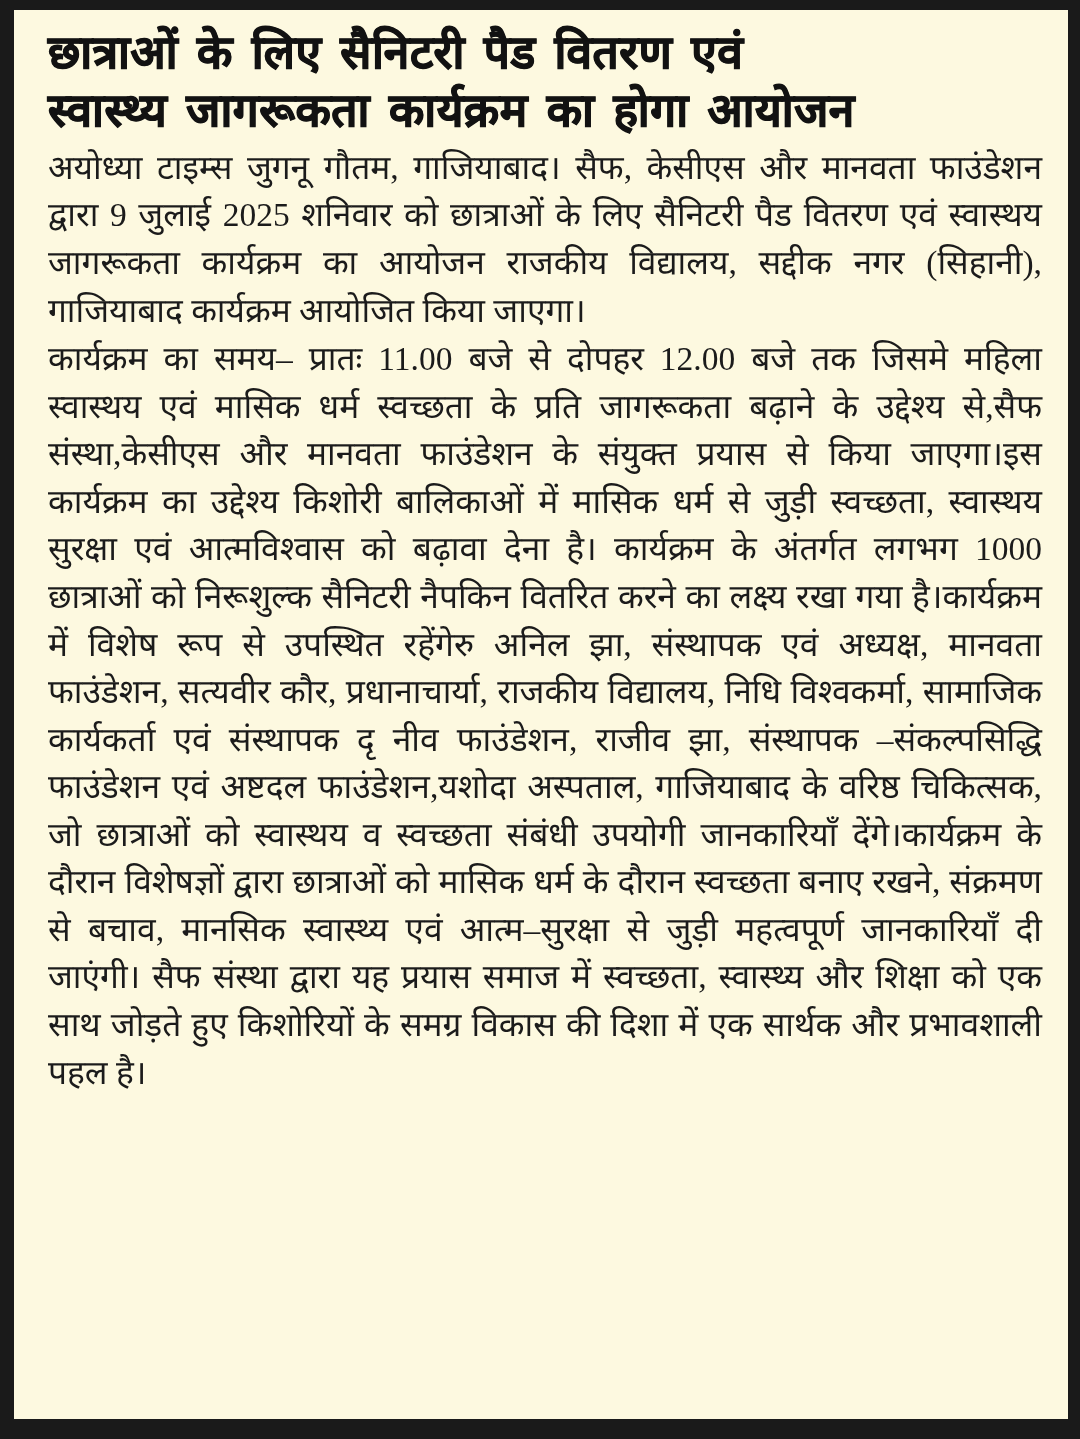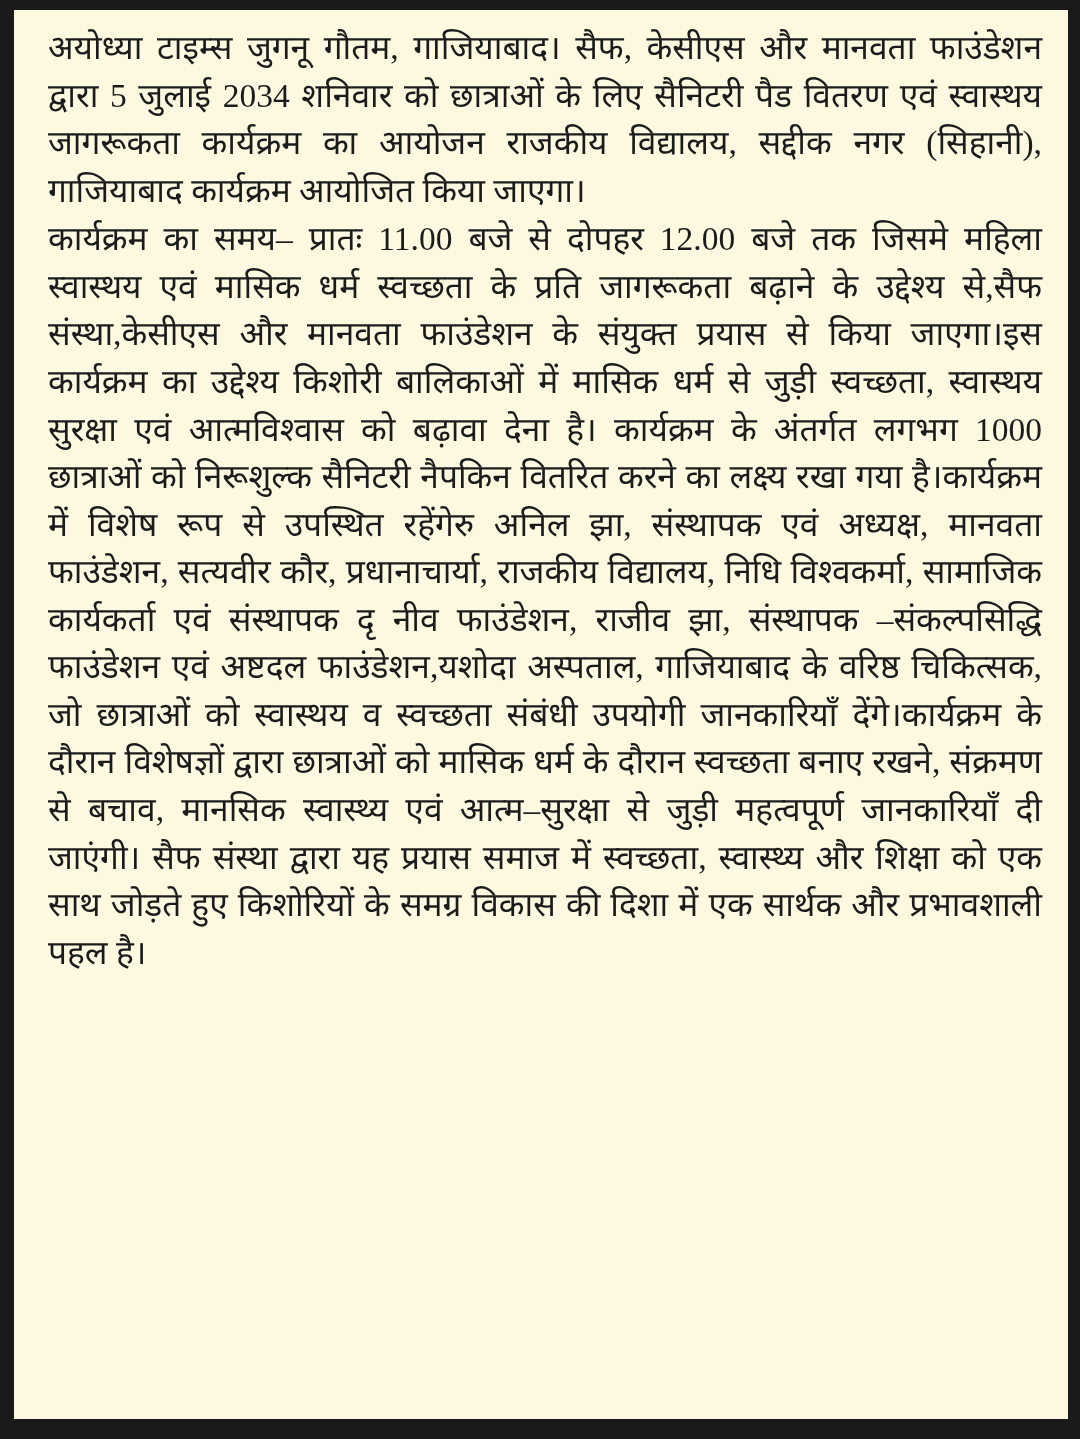--- a/index.html
+++ b/index.html
@@ -61,20 +61,24 @@
     margin-top: 1px;
     font-family: Liberation Serif, serif;
   }
 </style>
 </head>
 <body>
 
 <div class="clipping">
   <div class="inner">
 
+    <h1 class="headline">
+      <span class="line1">छात्राओं के लिए सैनिटरी पैड वितरण एवं</span>
+      <span class="line2">स्वास्थ्य जागरूकता कार्यक्रम का होगा आयोजन</span>
+    </h1>
 
     <div class="body-text">
-      <p>अयोध्या टाइम्स जुगनू गौतम, गाजियाबाद। सैफ, केसीएस और मानवता फाउंडेशन द्वारा 5 जुलाई 2034 शनिवार को छात्राओं के लिए सैनिटरी पैड वितरण एवं स्वास्थय जागरूकता कार्यक्रम का आयोजन राजकीय विद्यालय, सद्दीक नगर (सिहानी), गाजियाबाद कार्यक्रम आयोजित किया जाएगा।</p>
+      <p>अयोध्या टाइम्स जुगनू गौतम, गाजियाबाद। सैफ, केसीएस और मानवता फाउंडेशन द्वारा 9 जुलाई 2025 शनिवार को छात्राओं के लिए सैनिटरी पैड वितरण एवं स्वास्थय जागरूकता कार्यक्रम का आयोजन राजकीय विद्यालय, सद्दीक नगर (सिहानी), गाजियाबाद कार्यक्रम आयोजित किया जाएगा।</p>
       <p>कार्यक्रम का  समय– प्रातः 11.00 बजे से दोपहर 12.00 बजे तक जिसमे महिला स्वास्थय एवं मासिक धर्म स्वच्छता के प्रति जागरूकता बढ़ाने के उद्देश्य से,सैफ संस्था,केसीएस  और मानवता फाउंडेशन के संयुक्त प्रयास से किया जाएगा।इस कार्यक्रम का उद्देश्य किशोरी बालिकाओं में मासिक धर्म से जुड़ी स्वच्छता, स्वास्थय सुरक्षा एवं आत्मविश्वास को बढ़ावा देना है। कार्यक्रम के अंतर्गत लगभग 1000 छात्राओं को निरूशुल्क सैनिटरी नैपकिन वितरित करने का लक्ष्य रखा गया है।कार्यक्रम में विशेष रूप से उपस्थित रहेंगेरु अनिल झा, संस्थापक एवं अध्यक्ष, मानवता फाउंडेशन, सत्यवीर कौर, प्रधानाचार्या, राजकीय विद्यालय, निधि विश्वकर्मा, सामाजिक कार्यकर्ता एवं संस्थापक दृ नीव फाउंडेशन, राजीव झा, संस्थापक –संकल्पसिद्धि फाउंडेशन एवं अष्टदल फाउंडेशन,यशोदा अस्पताल, गाजियाबाद के वरिष्ठ चिकित्सक, जो छात्राओं को स्वास्थय व स्वच्छता संबंधी उपयोगी जानकारियाँ देंगे।कार्यक्रम के दौरान विशेषज्ञों द्वारा छात्राओं को मासिक धर्म के दौरान स्वच्छता बनाए रखने, संक्रमण से बचाव, मानसिक स्वास्थ्य एवं आत्म–सुरक्षा से जुड़ी महत्वपूर्ण जानकारियाँ दी जाएंगी। सैफ संस्था द्वारा यह प्रयास समाज में स्वच्छता, स्वास्थ्य और शिक्षा को एक साथ जोड़ते हुए किशोरियों के समग्र विकास की दिशा में एक सार्थक और प्रभावशाली पहल है।</p>
     </div>
 
   </div>
 </div>
 
 </body></html>

